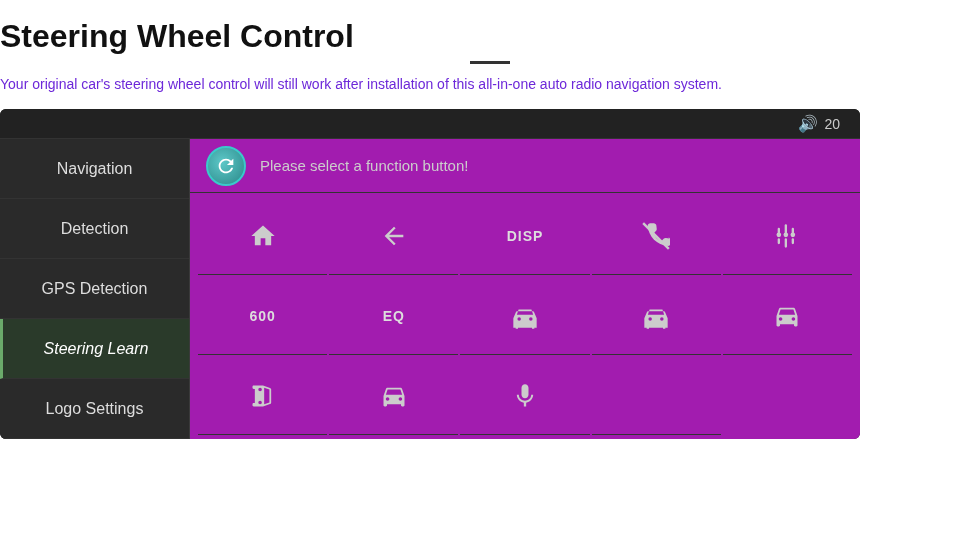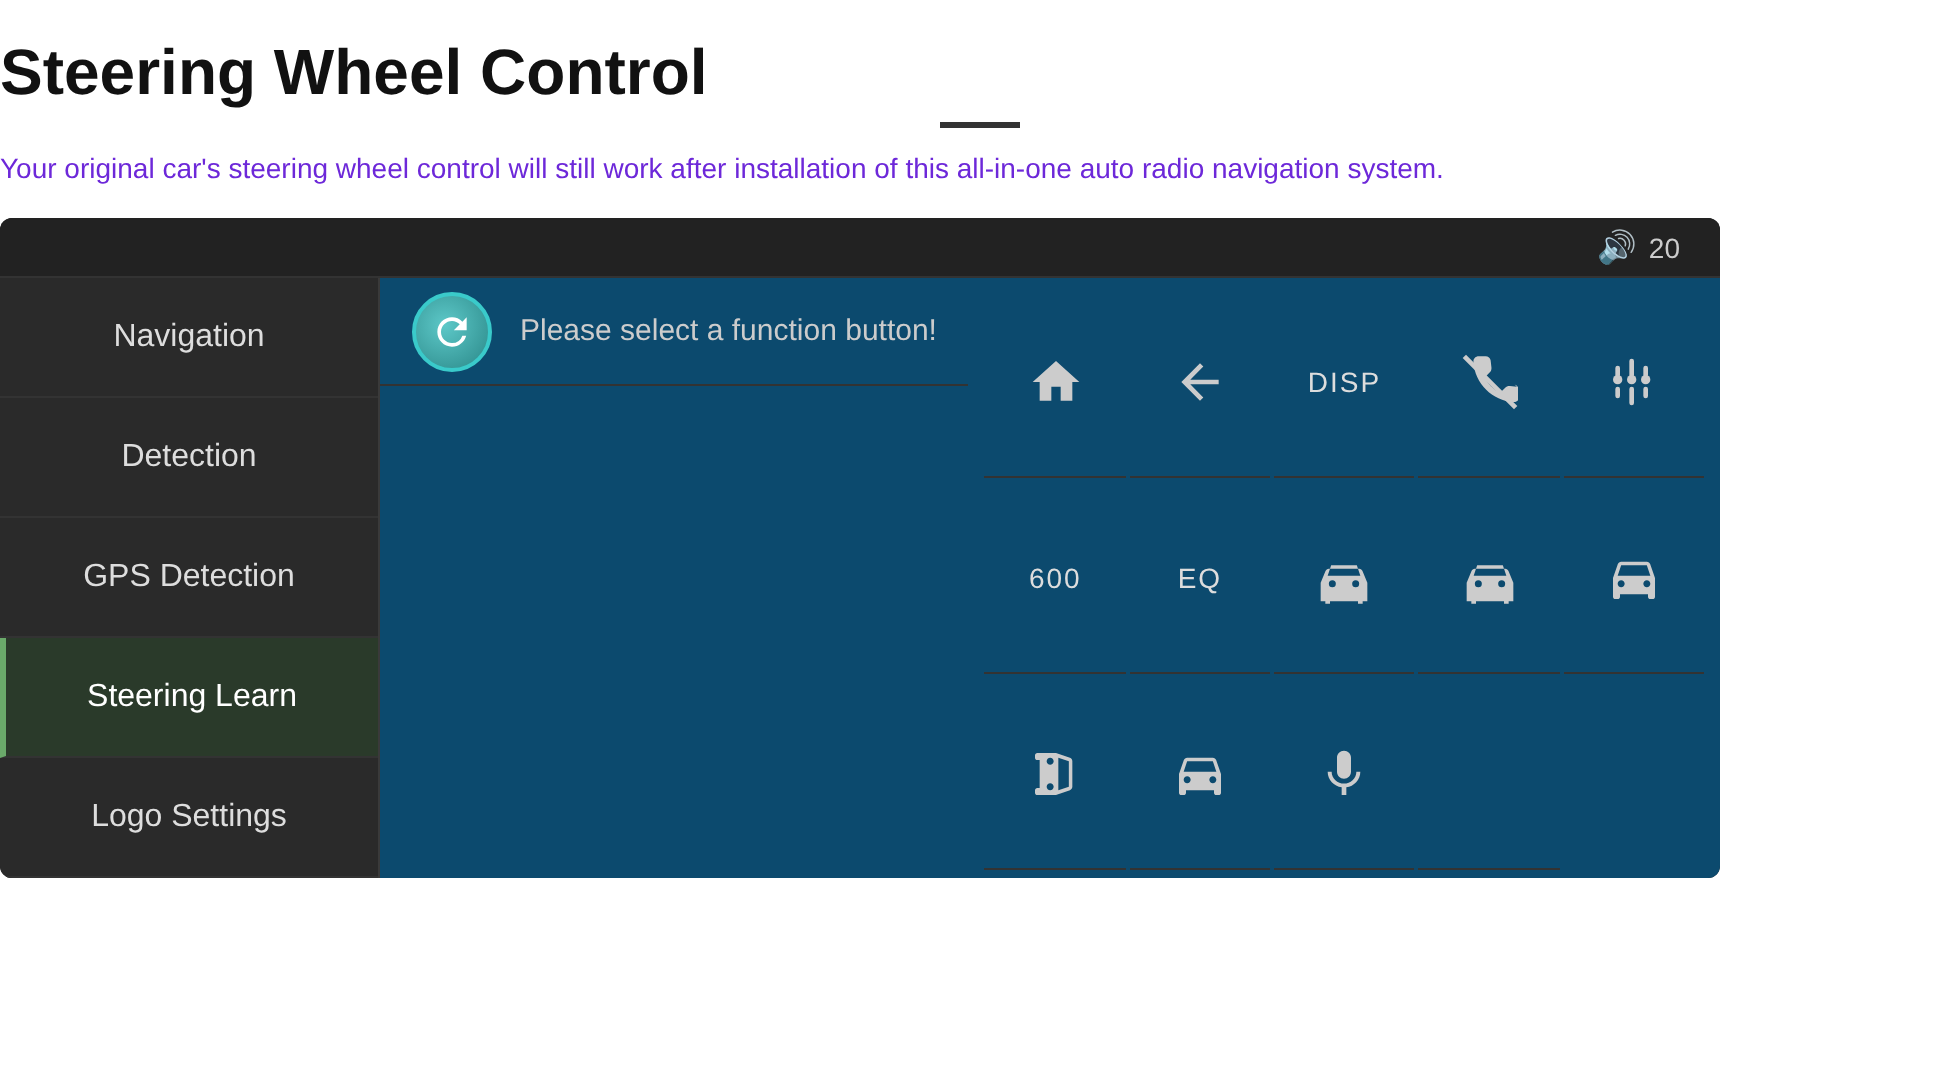--- a/index.html
+++ b/index.html
@@ -102,28 +102,29 @@
       color: #ddd;
       cursor: pointer;
       border-bottom: 1px solid #333;
       position: relative;
     }
 
     .sidebar-item.active {
       background: #2a3a2a;
       border-left: 3px solid #6aaa6a;
       color: #fff;
+      font-style: italic;
     }
 
     
     .main-panel {
       flex: 1;
-      background: #0c4a6e;
-      display: flex;
-      flex-direction: row;
+      background: #a21caf;
+      display: flex;
+      flex-direction: column;
     }
 
     
     .function-prompt {
       height: 54px;
       display: flex;
       align-items: center;
       padding: 0 16px;
       border-bottom: 1px solid #333;
       gap: 14px;
@@ -165,21 +166,21 @@
       justify-content: center;
       border-bottom: 1px solid #333;
       cursor: pointer;
       color: #ccc;
       font-size: 22px;
       position: relative;
     }
 
     .grid-cell .cell-label {
       font-size: 14px;
-      font-weight: normal;
+      font-weight: bold;
       color: #ddd;
       letter-spacing: 1px;
     }
 
     
     .icon-svg {
       width: 28px;
       height: 28px;
     }
   </style>

